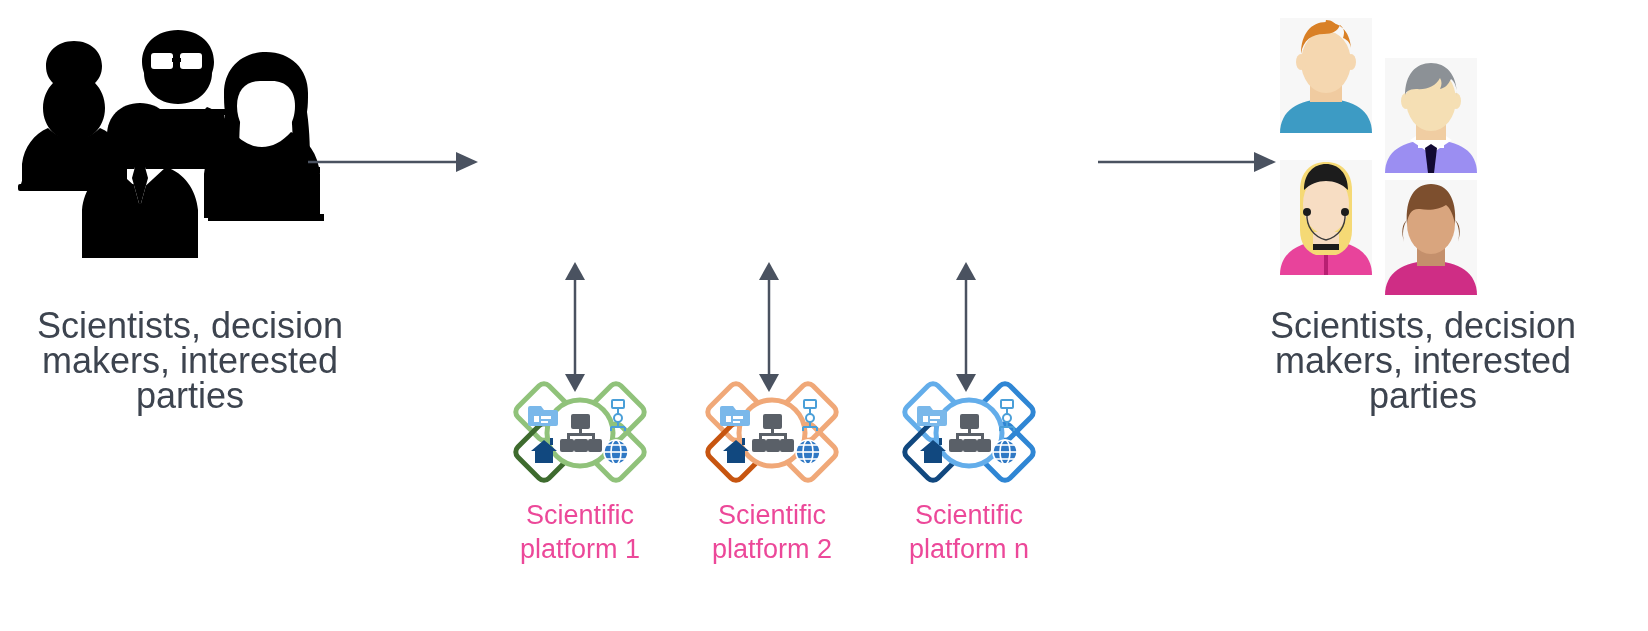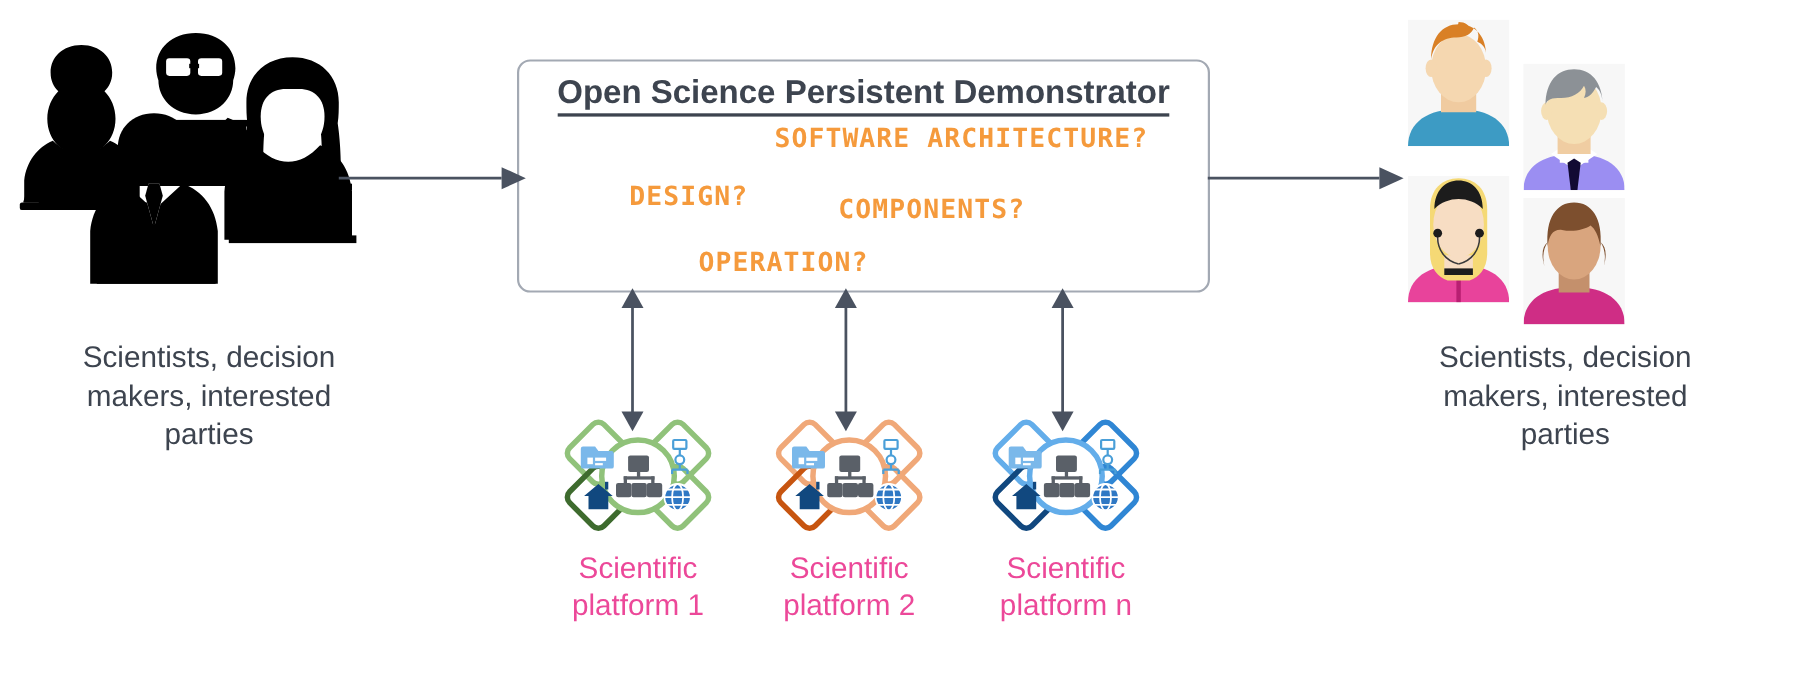--- a/index.html
+++ b/index.html
@@ -5,21 +5,21 @@
   html,body{margin:0;padding:0;background:#ffffff;}
   body{
     width:1648px;height:631px;position:relative;overflow:hidden;
     font-family:"Liberation Sans","DejaVu Sans",sans-serif;
     color:#3d444f;
   }
   .stage{position:absolute;inset:0;}
 
   
   .caption{
-    position:absolute;text-align:center;font-size:27px;line-height:35px;
+    position:absolute;text-align:center;font-size:36px;line-height:35px;
     color:#3d444f;white-space:pre-line;
   }
 
   
   #left-people{position:absolute;left:8px;top:12px;width:320px;height:280px;}
   #left-people svg{display:block;}
 
   
   #right-people{position:absolute;left:1280px;top:18px;width:230px;height:285px;}
   .avatar{position:absolute;background:#f7f7f7;overflow:hidden;}
@@ -115,29 +115,20 @@
           <rect x="204" y="155" width="108" height="6"></rect>
           <rect x="200" y="202" width="116" height="7"></rect>
         </g>
       </g>
     </svg>
   </div>
   <div class="caption" id="left-caption">Scientists, decision
 makers, interested
 parties</div>
 
-  <div id="osp-box">
-    <div id="osp-title">
-      <span>Open Science Persistent Demonstrator</span>
-    </div>
-    <div class="q" id="q-architecture">SOFTWARE ARCHITECTURE?</div>
-    <div class="q" id="q-design">DESIGN?</div>
-    <div class="q" id="q-components">COMPONENTS?</div>
-    <div class="q" id="q-operation">OPERATION?</div>
-  </div>
 
   <svg class="arrow-svg" id="arrow-in" width="170" height="24">
     <line x1="0" y1="12" x2="148" y2="12" stroke="#4a5260" stroke-width="2.5"></line>
     <polygon points="148,2 170,12 148,22" fill="#4a5260"></polygon>
   </svg>
   <svg class="arrow-svg" id="arrow-out" width="178" height="24">
     <line x1="0" y1="12" x2="156" y2="12" stroke="#4a5260" stroke-width="2.5"></line>
     <polygon points="156,2 178,12 156,22" fill="#4a5260"></polygon>
   </svg>
   <svg class="arrow-svg" id="arrow-p1" width="24" height="130">

